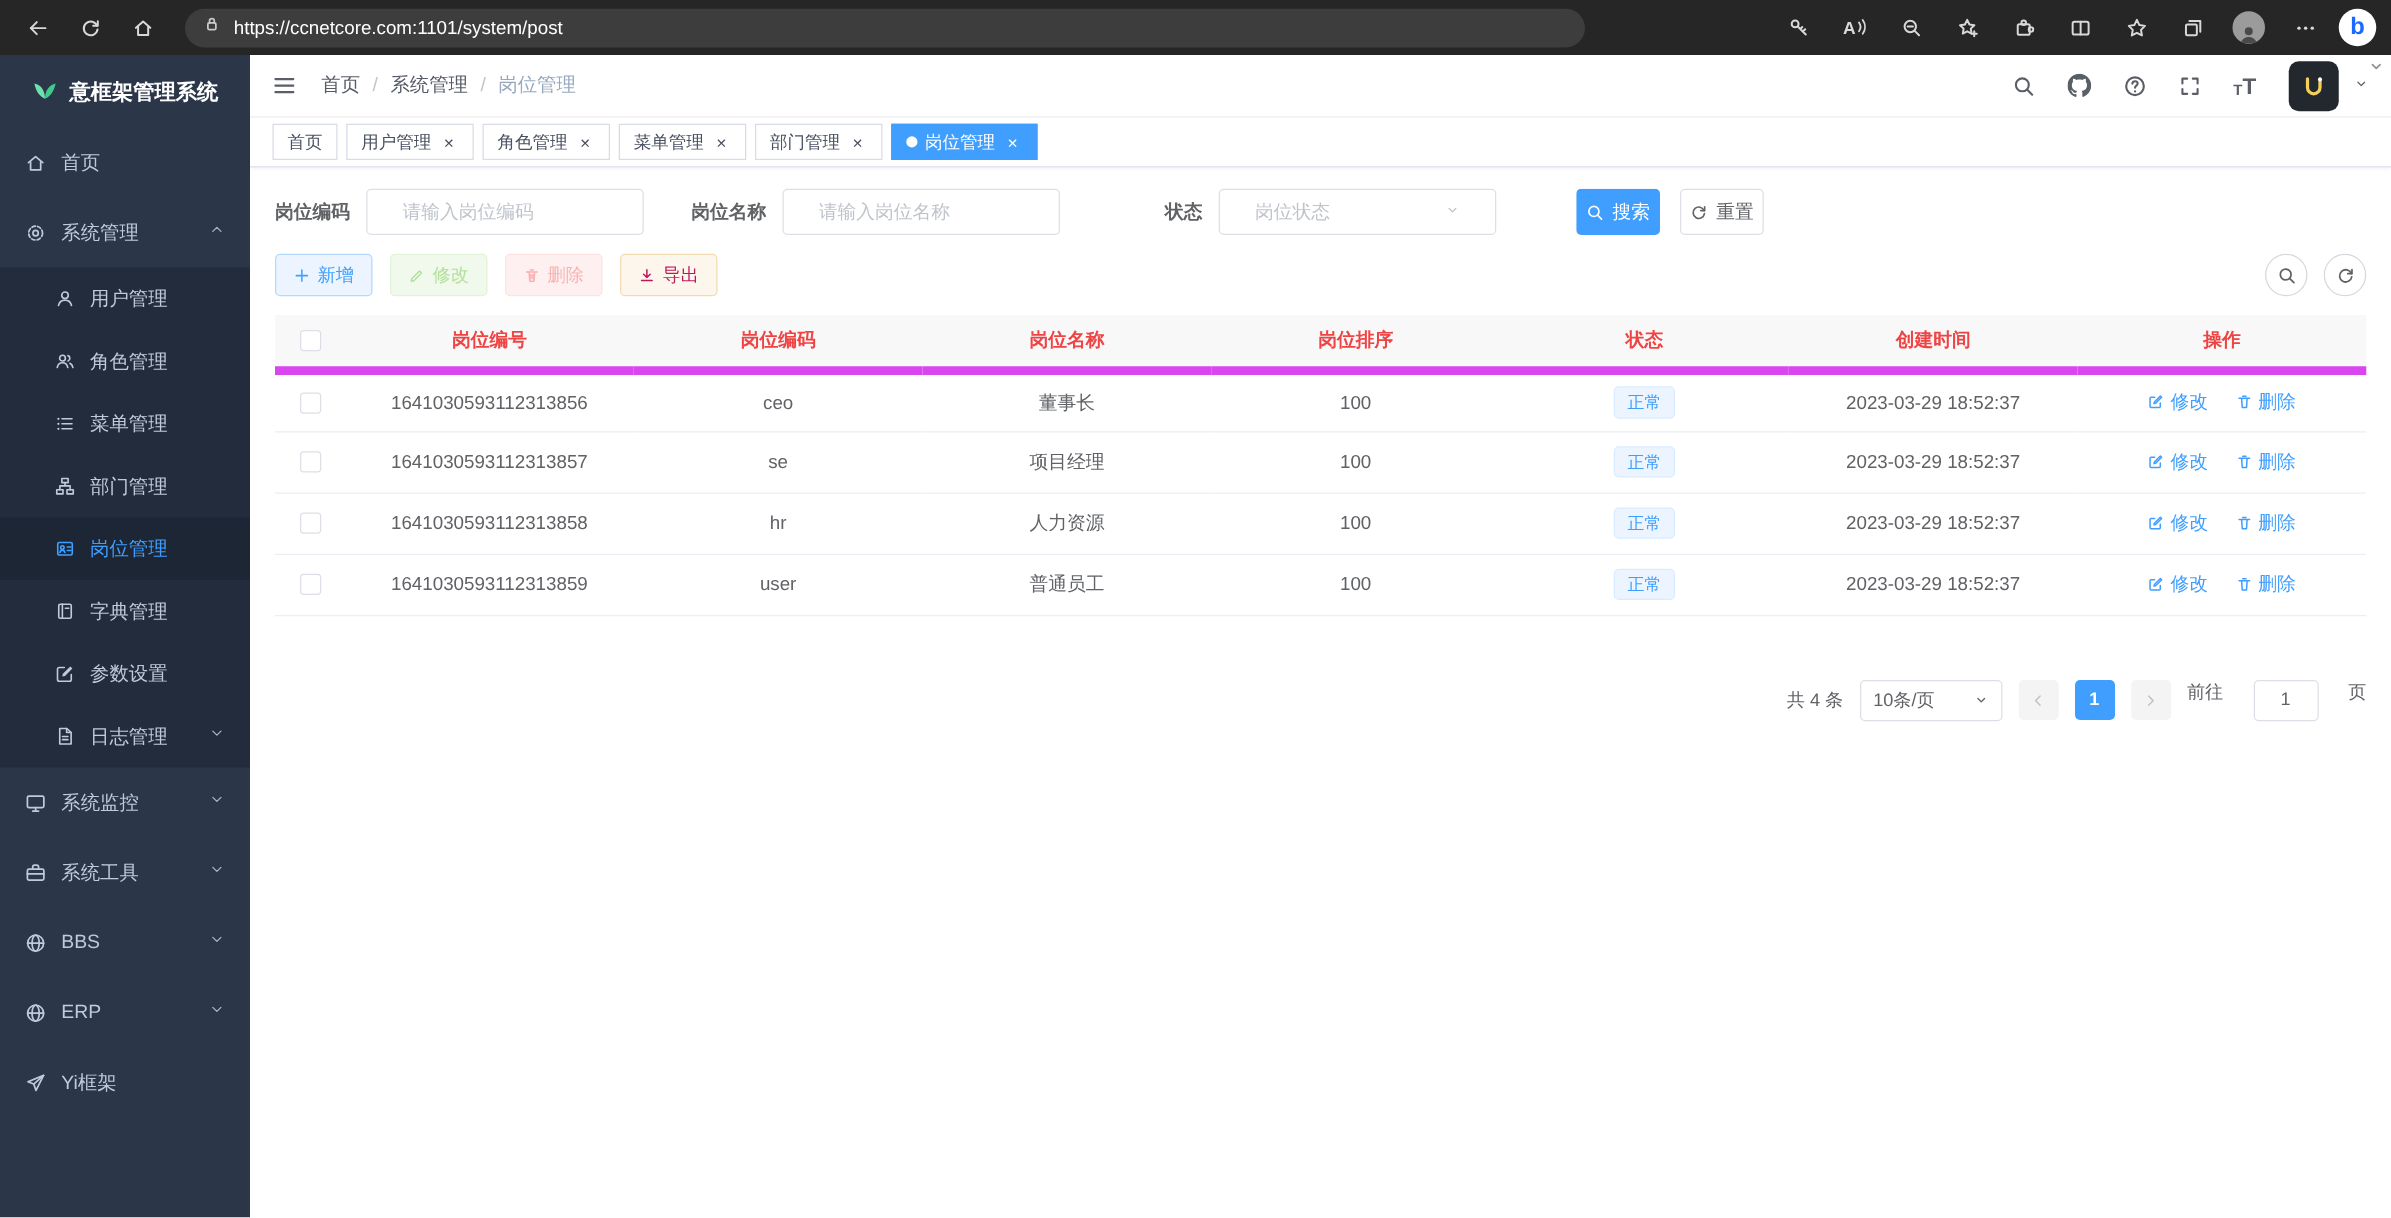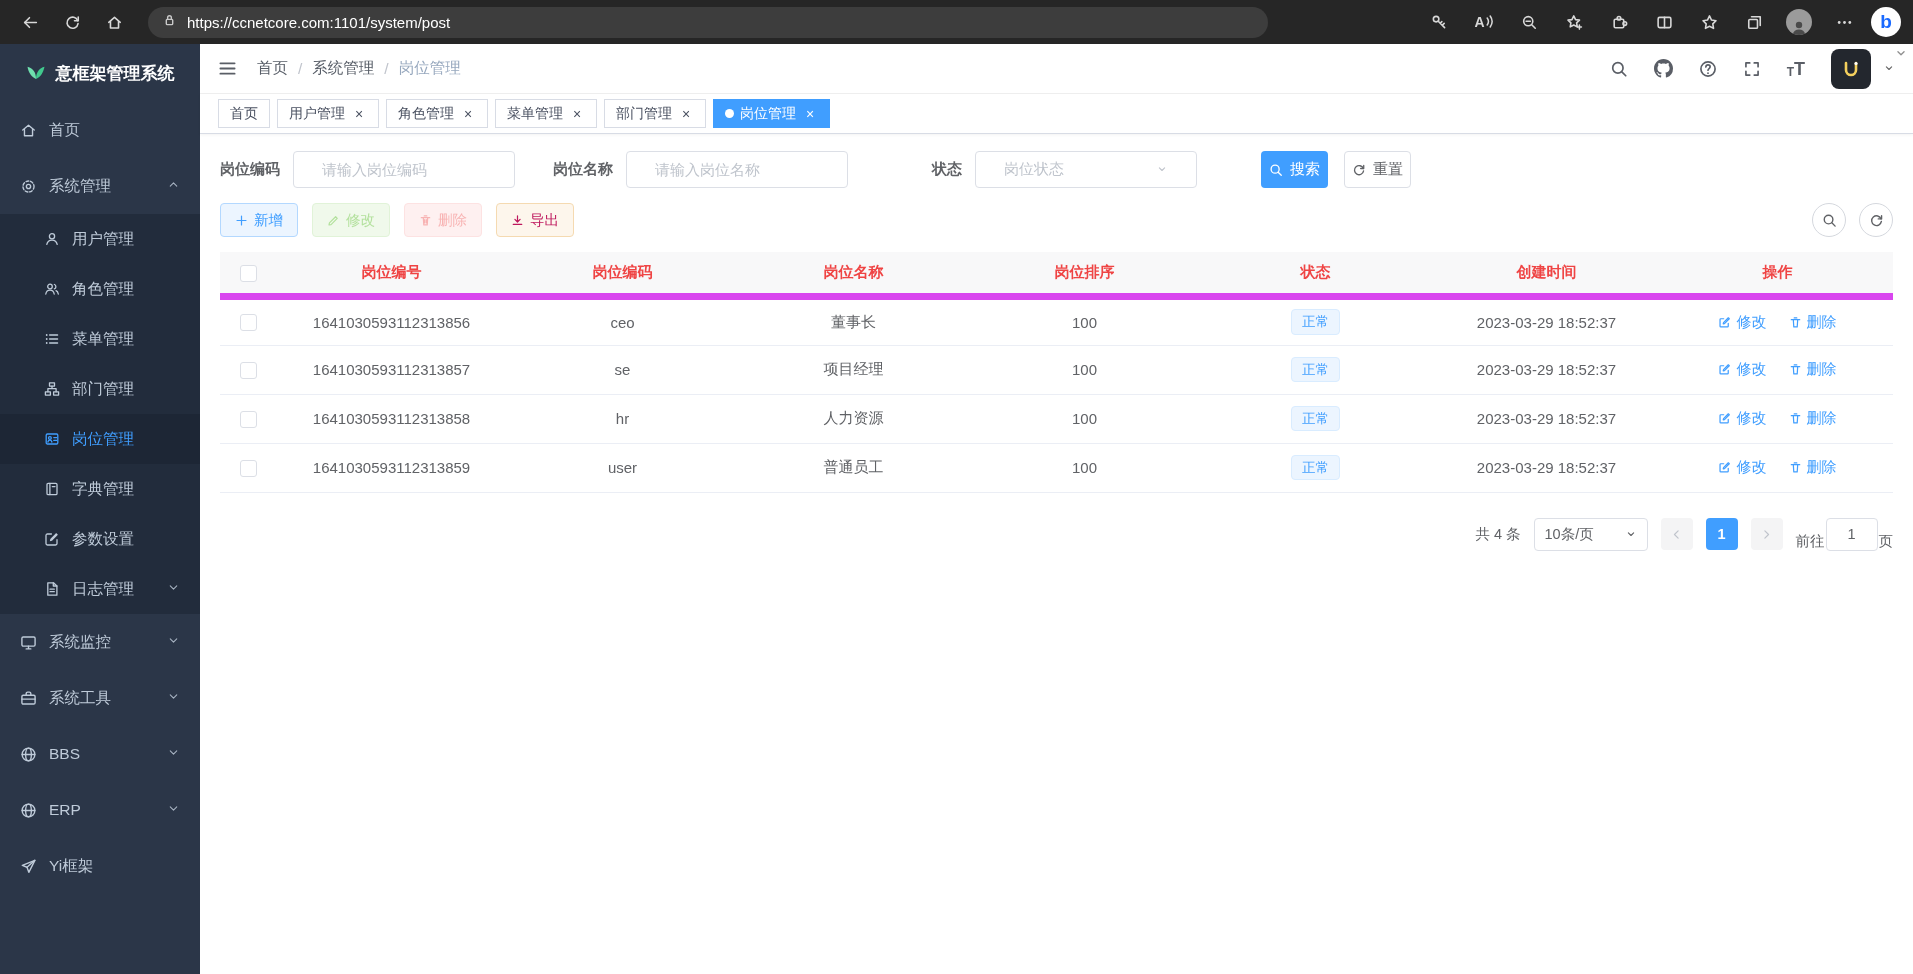--- a/index.html
+++ b/index.html
@@ -101,30 +101,30 @@
   .grid th { background: #f8f8f9; color: #ef4444; font-weight: 700; font-size: 15px; height: 44px;
              border-bottom: 7px solid #d946ef; text-align: center; }
   .grid td { color: #606266; font-size: 15px; height: 49px; border-bottom: 1px solid #ebeef5; text-align: center; margin-top: 11px; }
   .cb { width: 17px; height: 17px; border: 1px solid #dcdfe6; border-radius: 3px; background: #fff;
         display: inline-block; vertical-align: middle; cursor: pointer; }
   .tag { display: inline-block; padding: 3px 10px; font-size: 13.5px; color: #409eff; background: #ecf5ff;
          border: 1px solid #d9ecff; border-radius: 4px; line-height: 1.3; }
   .act { color: #409eff; display: inline-flex; align-items: center; gap: 5px; font-size: 15px; cursor: pointer; }
   .act + .act { margin-left: 18px; }
 
-  .pagination { display: flex; align-items: center; justify-content: flex-end; gap: 13px; margin-top: 25px;
+  .pagination { display: flex; align-items: center; justify-content: flex-end; gap: 13px; margin-top: 51px;
                 color: #606266; font-size: 14.5px; }
   .pg-select { width: 114px; height: 33px; border: 1px solid #dcdfe6; border-radius: 4px; background: #fff;
                display: flex; align-items: center; justify-content: space-between; padding: 0 10px;
                color: #606266; cursor: pointer; }
   .pg-btn { min-width: 32px; height: 32px; border-radius: 4px; background: #f4f4f5; color: #c0c4cc;
             display: flex; align-items: center; justify-content: center; cursor: pointer; }
   .pg-num { min-width: 32px; height: 32px; border-radius: 4px; display: flex; align-items: center;
             justify-content: center; background: #409eff; color: #fff; font-weight: 600; cursor: pointer; }
-  .pg-goto { display: flex; align-items: flex-end; gap: 1px; }
+  .pg-goto { display: flex; align-items: flex-start; gap: 24px; }
   .pg-input { width: 52px; height: 33px; border: 1px solid #dcdfe6; border-radius: 4px; text-align: center;
               font-size: 14.5px; color: #606266; font-family: inherit; outline: none; }
 </style>
 </head>
 <body>
 
 <div class="chrome">
   <div class="nav-icon">
     <svg class="ln" width="17" height="17" viewBox="0 0 16 16">
         <path d="M13.5 8h-11"></path>

